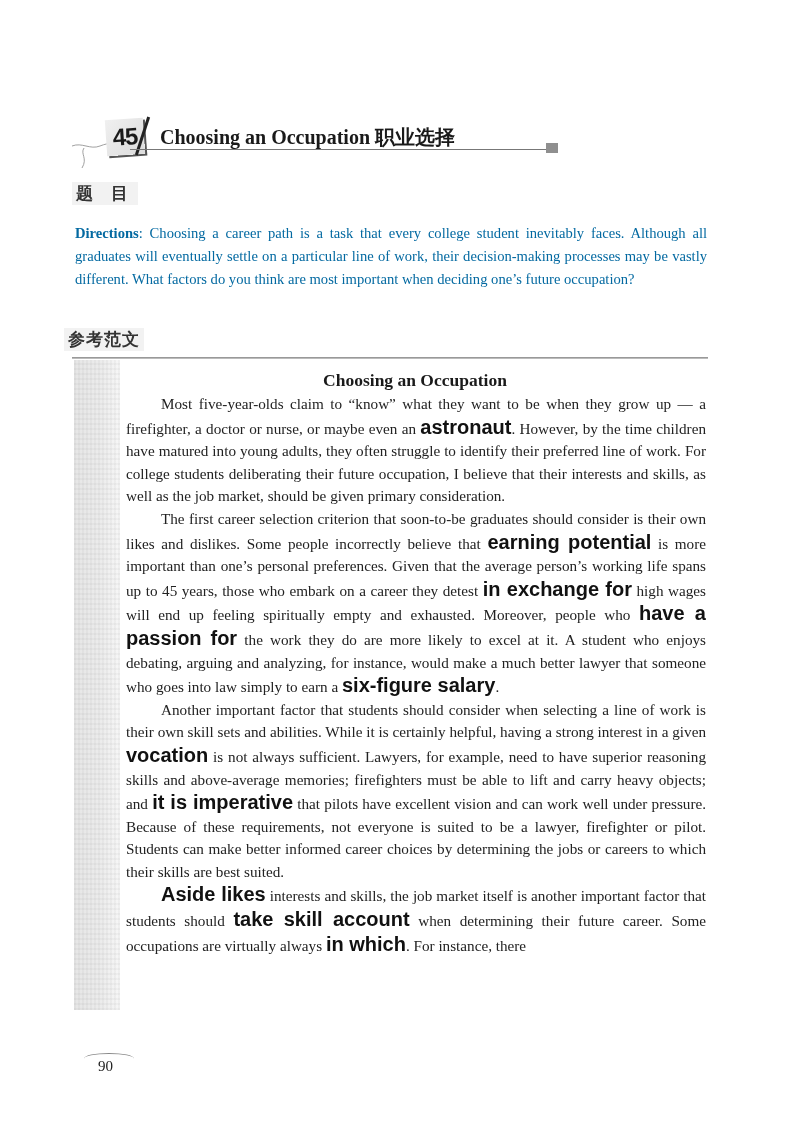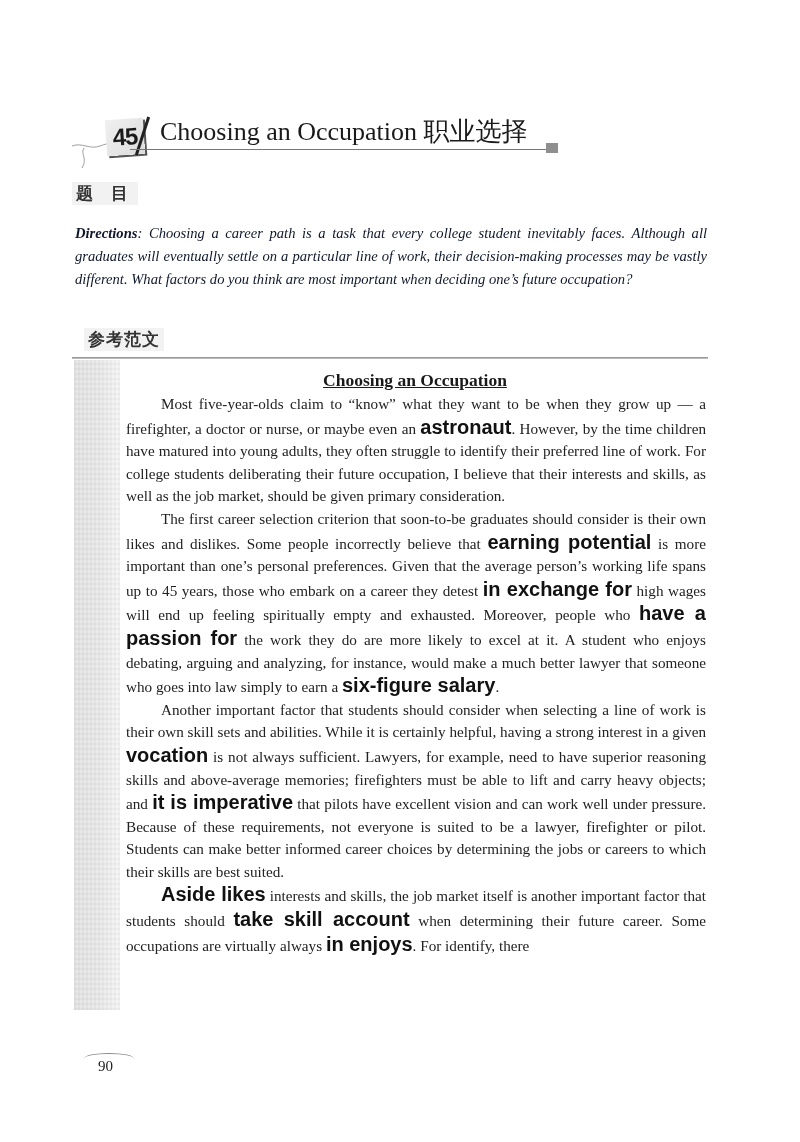--- a/index.html
+++ b/index.html
@@ -20,54 +20,54 @@
   .title-number {
     font-family: "Liberation Sans", "DejaVu Sans", sans-serif; font-weight: bold;
     font-size: 24px; color: #1a1a1a; letter-spacing: -1px;
   }
   .title-slash {
     left: 141px; top: 116px; width: 3px; height: 40px; background: #222;
     transform: rotate(18deg);
   }
   .title-string { left: 70px; top: 140px; width: 50px; height: 30px; }
   .title-text {
-    left: 160px; top: 114px; font-size: 26px; font-weight: normal; color: #1a1a1a;
+    left: 160px; top: 124px; font-size: 20px; font-weight: bold; color: #1a1a1a;
     white-space: nowrap;
   }
   .title-rule { left: 130px; top: 149px; width: 417px; height: 1px; background: #777; }
   .title-square { left: 546px; top: 143px; width: 12px; height: 10px; background: #8f8f8f; }
 
   
   .section-heading {
     font-family: "DejaVu Sans", sans-serif; font-weight: bold; font-size: 17px; color: #333;
     background: #f2f2f2; padding: 0 4px; letter-spacing: 6px;
   }
   .h-tm { left: 72px; top: 182px; }
-  .h-ref { left: 84px; top: 328px; letter-spacing: 1px; }
+  .h-ref { left: 64px; top: 328px; letter-spacing: 1px; }
 
   .directions {
     left: 75px; top: 222px; width: 632px; font-size: 14.6px; line-height: 23.2px;
-    font-style: italic; text-align: justify; color: #0f172a;
+    text-align: justify; color: #0369a1;
   }
   .directions b { font-weight: bold; }
 
   .ref-rule { left: 72px; top: 357px; width: 636px; height: 2px; background: linear-gradient(#888, #ccc); }
 
   
   .side-band {
     left: 74px; top: 360px; width: 46px; height: 650px;
     background:
       repeating-linear-gradient(90deg, rgba(0,0,0,0.03) 0 2px, transparent 2px 4px),
       repeating-linear-gradient(0deg, rgba(0,0,0,0.03) 0 2px, transparent 2px 5px),
       linear-gradient(90deg, #e6e6e6 0%, #ececec 60%, #f7f7f7 100%);
   }
 
   .essay-title {
     left: 120px; width: 590px; top: 370px; text-align: center;
-    font-size: 17.5px; font-weight: bold; color: #1a1a1a; text-decoration: underline;
+    font-size: 17.5px; font-weight: bold; color: #1a1a1a;
   }
 
   .essay {
     left: 126px; top: 393px; width: 580px; font-size: 15.2px; line-height: 22.6px;
     text-align: justify; color: #222;
   }
   .essay p { margin: 0; text-indent: 35px; }
   .essay b { font-family: "Liberation Sans", "DejaVu Sans", sans-serif; font-weight: bold; font-size: 20px; color: #111; }
 
   .page-number { left: 98px; top: 1038px; font-size: 15px; color: #222; margin-top: 20px; }
@@ -99,17 +99,17 @@
 <div class="abs section-heading h-ref">参考范文</div>
 <div class="abs ref-rule"></div>
 <div class="abs side-band"></div>
 
 <div class="abs essay-title">Choosing an Occupation</div>
 
 <div class="abs essay">
   <p><span>Most five-year-olds claim to “know” what they want to be when they grow up — a firefighter, a doctor or nurse, or maybe even an </span><b>astronaut</b><span>. However, by the time children have matured into young adults, they often struggle to identify their preferred line of work. For college students deliberating their future occupation, I believe that their interests and skills, as well as the job market, should be given primary consideration.</span></p>
   <p><span>The first career selection criterion that soon-to-be graduates should consider is their own likes and dislikes. Some people incorrectly believe that </span><b>earning potential</b><span> is more important than one’s personal preferences. Given that the average person’s working life spans up to 45 years, those who embark on a career they detest </span><b>in exchange for</b><span> high wages will end up feeling spiritually empty and exhausted. Moreover, people who </span><b>have a passion for</b><span> the work they do are more likely to excel at it. A student who enjoys debating, arguing and analyzing, for instance, would make a much better lawyer that someone who goes into law simply to earn a </span><b>six-figure salary</b><span>.</span></p>
   <p><span>Another important factor that students should consider when selecting a line of work is their own skill sets and abilities. While it is certainly helpful, having a strong interest in a given </span><b>vocation</b><span> is not always sufficient. Lawyers, for example, need to have superior reasoning skills and above-average memories; firefighters must be able to lift and carry heavy objects; and </span><b>it is imperative</b><span> that pilots have excellent vision and can work well under pressure. Because of these requirements, not everyone is suited to be a lawyer, firefighter or pilot. Students can make better informed career choices by determining the jobs or careers to which their skills are best suited.</span></p>
-  <p><b>Aside likes</b><span> interests and skills, the job market itself is another important factor that students should </span><b>take skill account</b><span> when determining their future career. Some occupations are virtually always </span><b>in enjoys</b><span>. For identify, there</span></p>
+  <p><b>Aside likes</b><span> interests and skills, the job market itself is another important factor that students should </span><b>take skill account</b><span> when determining their future career. Some occupations are virtually always </span><b>in which</b><span>. For instance, there</span></p>
 </div>
 
 <div class="abs page-number">90</div>
 <div class="abs page-arc"></div>
 
 </body></html>

